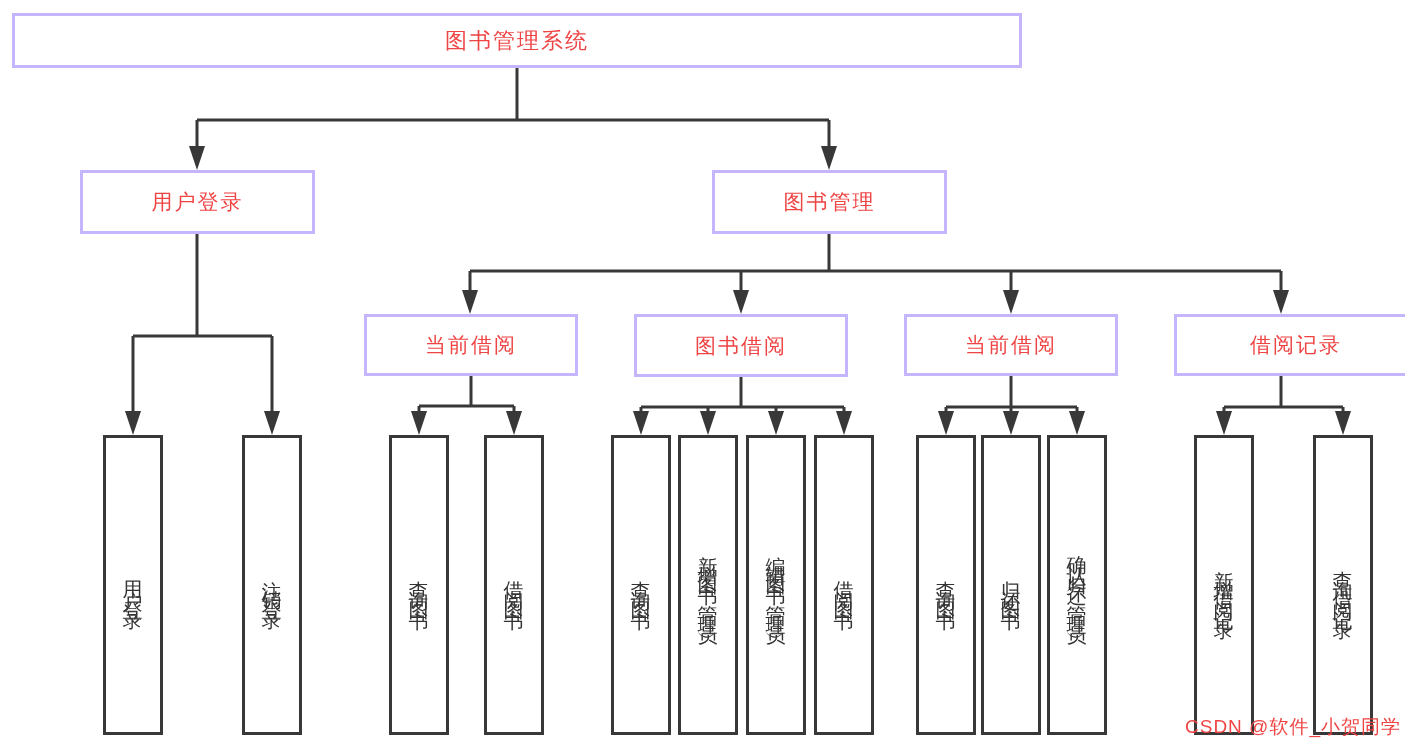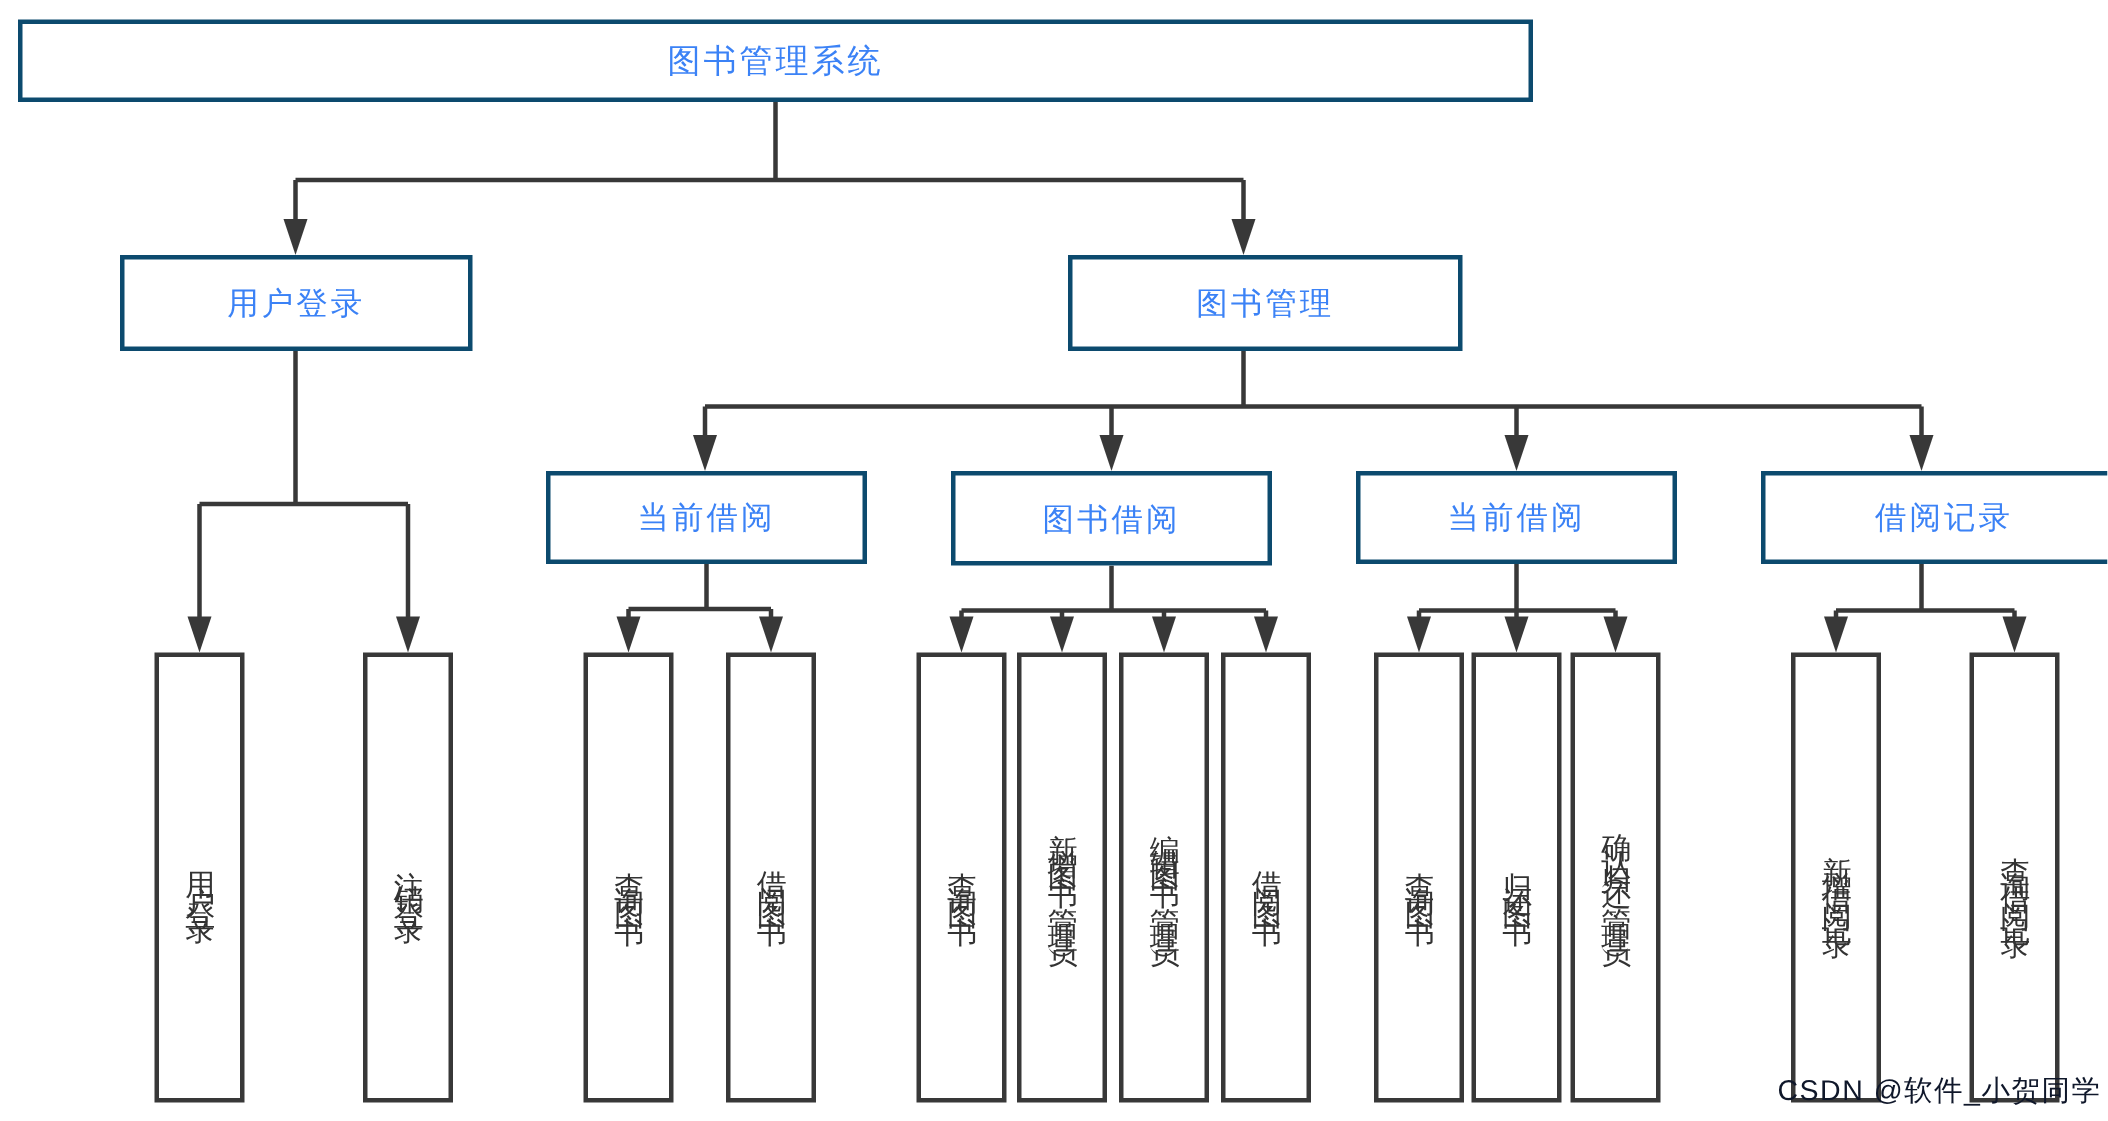--- a/index.html
+++ b/index.html
@@ -2,35 +2,35 @@
 <html><head>
 <meta charset="utf-8">
 <style>
   html,body{margin:0;padding:0;background:#ffffff;}
   .canvas{
     position:relative;width:1405px;height:747px;background:#ffffff;overflow:hidden;
     font-family:"Liberation Sans","DejaVu Sans",sans-serif;
   }
   svg.connectors{position:absolute;left:0;top:0;width:1405px;height:747px;pointer-events:none;}
   .box{
-    position:absolute;box-sizing:border-box;border:3px solid #0c4a6e;background:#ffffff;
+    position:absolute;box-sizing:border-box;border:3px solid #c4b5fd;background:#ffffff;
     display:flex;align-items:center;justify-content:center;
-    color:#3b82f6;letter-spacing:2px;
+    color:#ef4444;letter-spacing:2px;
   }
   .hbox{font-size:21px;}
   .root{font-size:22px;}
   .leaf{position:absolute;box-sizing:border-box;top:435px;width:60px;height:300px;
     border:3px solid #383838;background:#ffffff;
     display:flex;align-items:center;justify-content:center;}
   .leaf .vtext{
     writing-mode:vertical-rl;text-orientation:mixed;
     font-size:20px;color:#333333;letter-spacing:10px;line-height:1;
   }
   .watermark{
-    position:absolute;left:1185px;top:714px;font-size:19px;color:#0f172a;
+    position:absolute;left:1185px;top:714px;font-size:19px;color:#ef4444;
     letter-spacing:1px;z-index:5;white-space:nowrap;
   }
 </style>
 </head>
 <body>
 
 <div class="canvas">
 
   <svg class="connectors" viewBox="0 0 1405 747" xmlns="http://www.w3.org/2000/svg">
     <path fill="none" stroke="#383838" stroke-width="3" d="
@@ -64,21 +64,21 @@
     </g>
   </svg>
 
   <div class="box hbox root" style="left:12px;top:13px;width:1010px;height:55px">
     <span>图书管理系统</span>
   </div>
 
   <div class="box hbox" style="left:80px;top:170px;width:235px;height:64px">
     <span>用户登录</span>
   </div>
-  <div class="box hbox" style="left:712px;top:170px;width:263px;height:64px">
+  <div class="box hbox" style="left:712px;top:170px;width:235px;height:64px">
     <span>图书管理</span>
   </div>
 
   <div class="box hbox" style="left:364px;top:314px;width:214px;height:62px">
     <span>当前借阅</span>
   </div>
   <div class="box hbox" style="left:634px;top:314px;width:214px;height:63px">
     <span>图书借阅</span>
   </div>
   <div class="box hbox" style="left:904px;top:314px;width:214px;height:62px">

